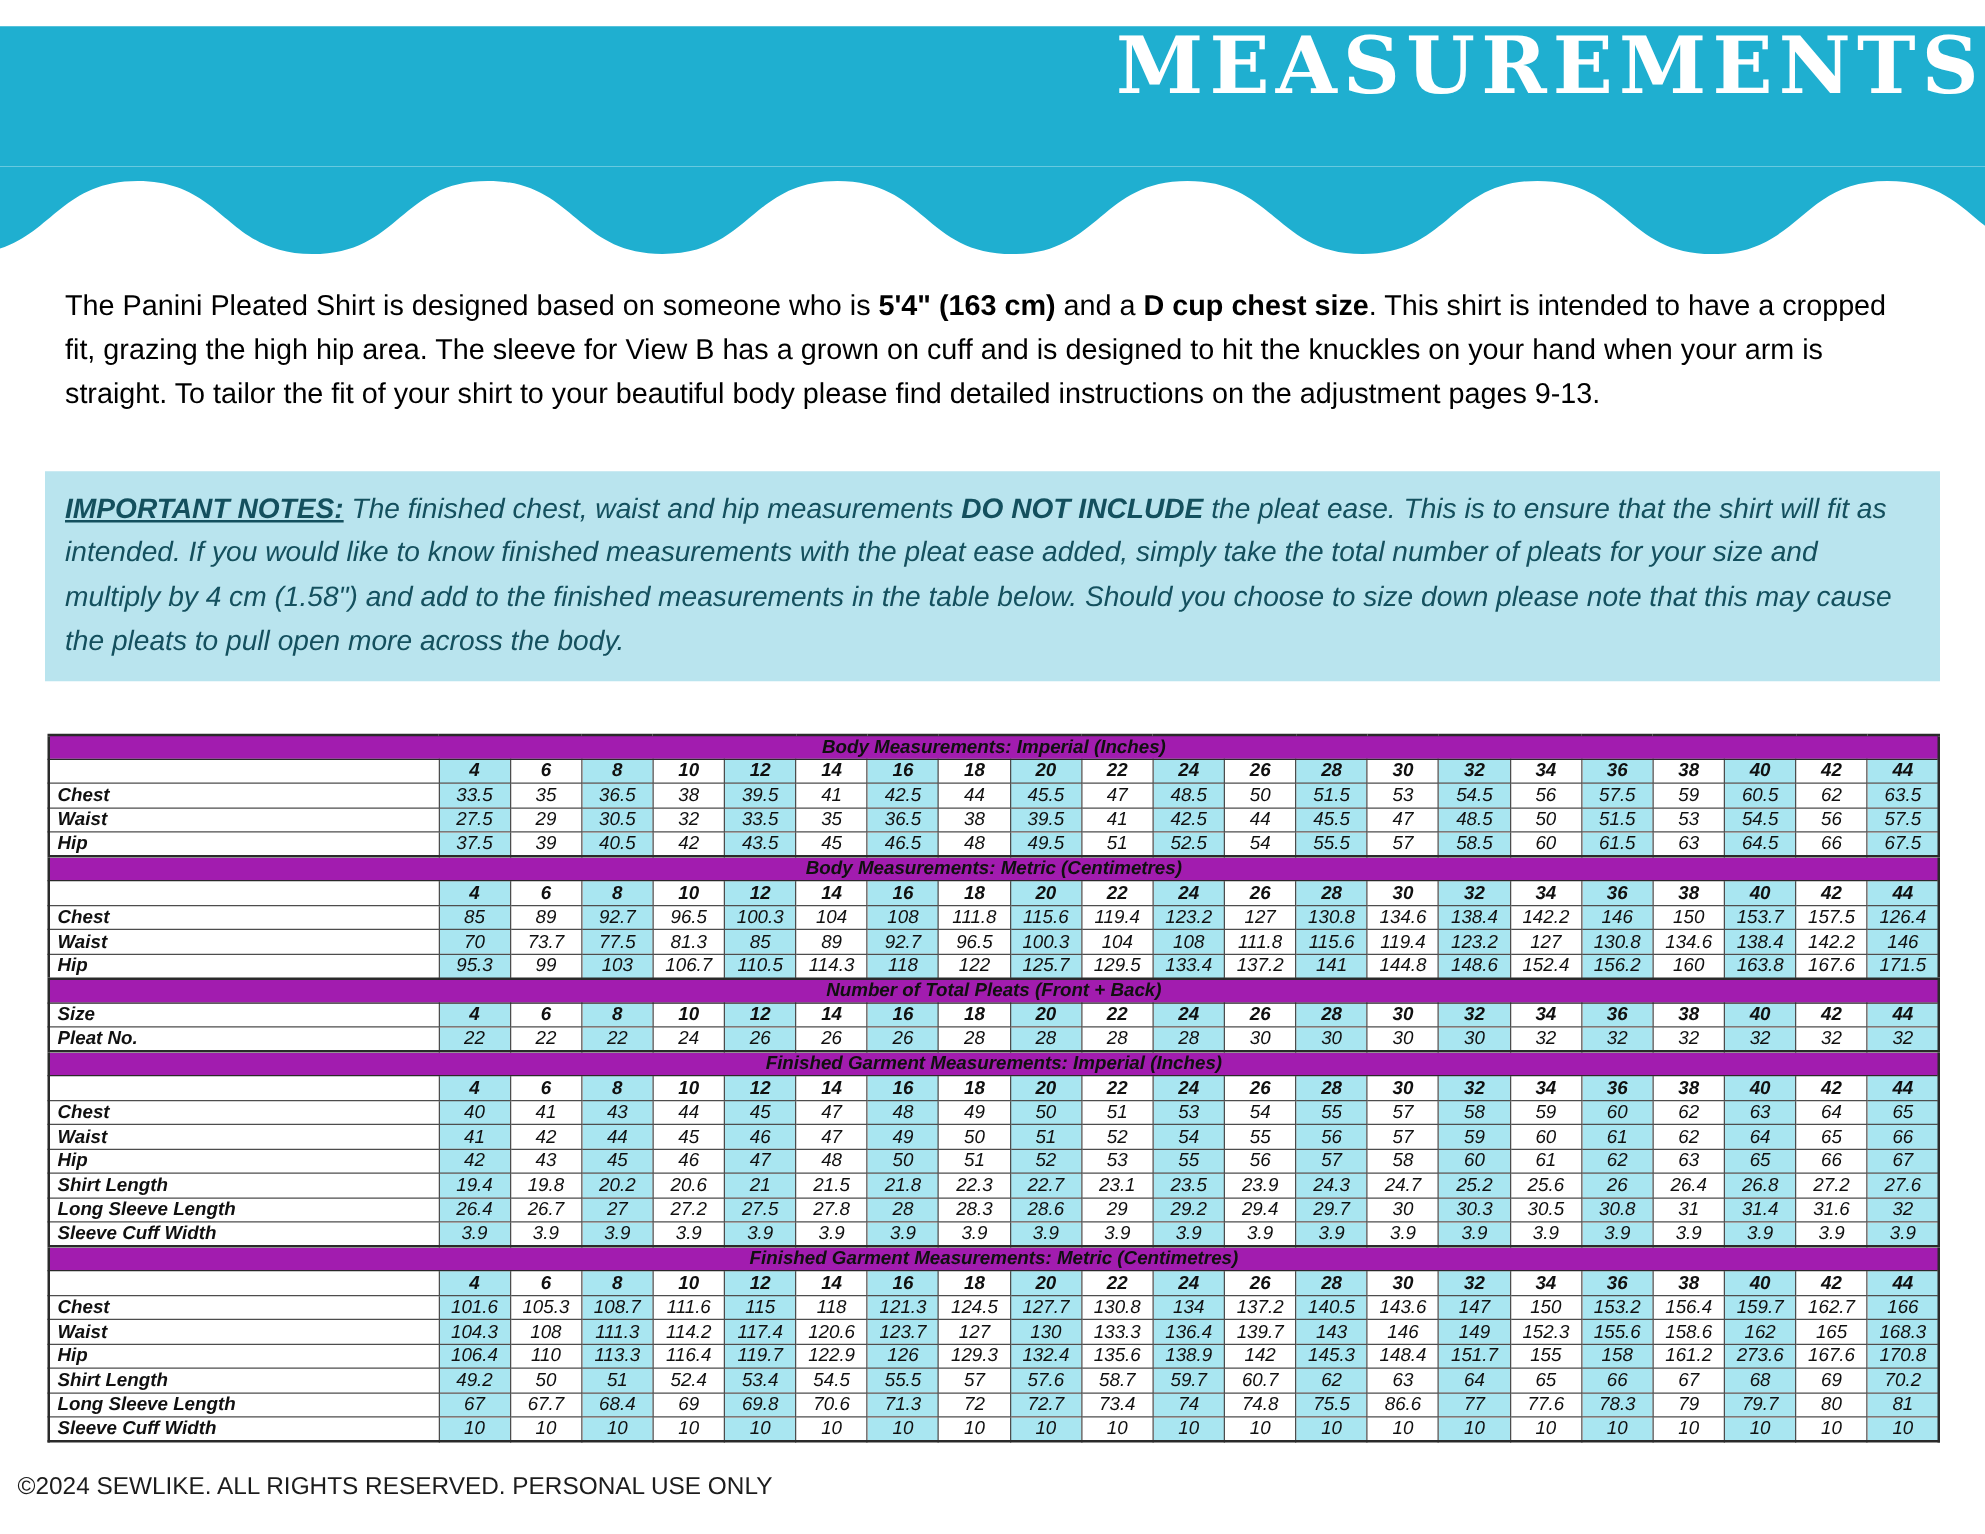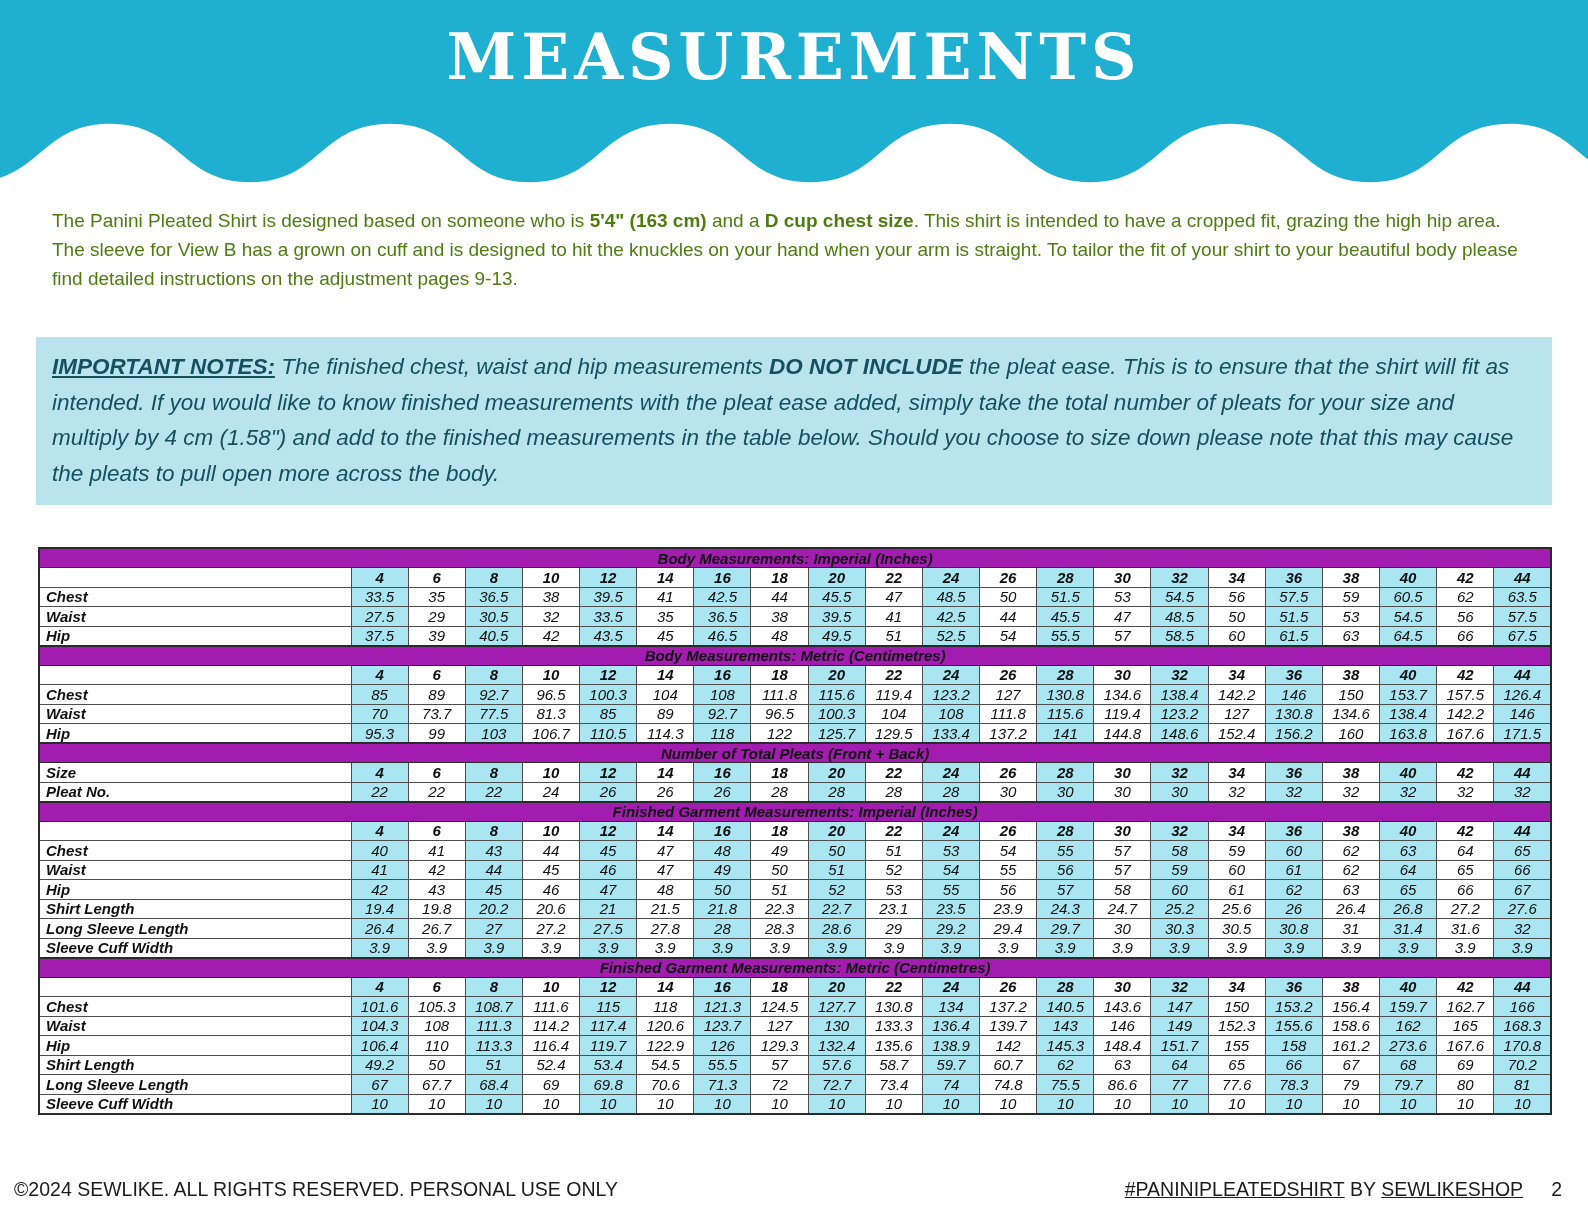--- a/index.html
+++ b/index.html
@@ -10,40 +10,40 @@
     font-family: "Liberation Sans", sans-serif;
     color: #1a1a1a;
     overflow: hidden;
     position: relative;
   }
 
   
   .hdr-solid {
     height: 112px;
     background: #1FAFD0;
-    text-align: center;
-    padding-top: 26px;
+    text-align: right;
+    margin-top: 21px;
   }
   .page-title {
     margin: 0;
     color: #ffffff;
     font-family: "DejaVu Serif", serif;
     font-weight: bold;
     font-size: 63px;
     letter-spacing: 5px;
     line-height: 1;
   }
   .hdr-wave { display: block; width: 1588px; height: 78px; }
 
   
   .intro {
     margin: 16px 50px 0 52px;
-    font-size: 19px;
+    font-size: 23px;
     line-height: 1.53;
-    color: #4d7c0f;
+    color: #000000;
   }
   .intro .b { font-weight: bold; }
 
   
   .notes {
     margin: 44px 36px 0 36px;
     background: #B9E4EE;
     padding: 12px 16px 14px 16px;
     font-size: 22.5px;
     line-height: 1.58;
@@ -748,19 +748,13 @@
           <td class="blue">10</td>
           <td>10</td>
           <td class="blue">10</td>
         </tr>
       </tbody>
   </table>
 </div>
 
 <div class="footer">
   <span>©2024 SEWLIKE. ALL RIGHTS RESERVED. PERSONAL USE ONLY</span>
-  <span class="footer-right">
-    <span class="flink">#PANINIPLEATEDSHIRT</span>
-    <span style="white-space:pre;"> BY </span>
-    <span class="flink">SEWLIKESHOP</span>
-    <span class="pagenum">2</span>
-  </span>
 </div>
 
 </body></html>

